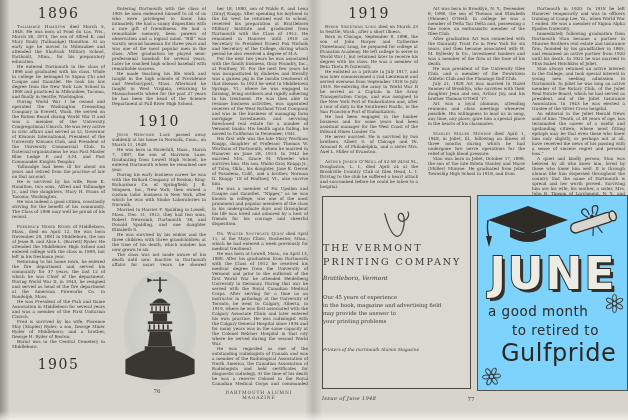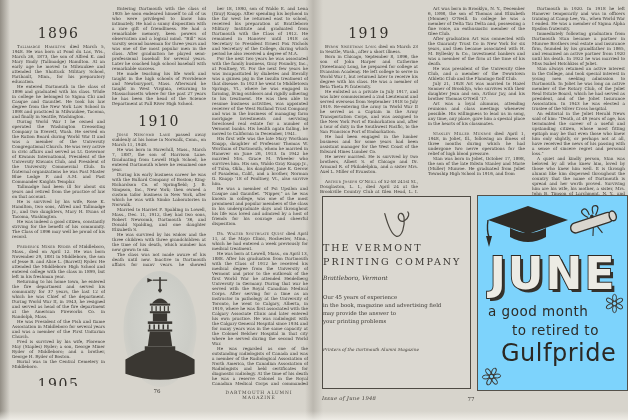--- a/index.html
+++ b/index.html
@@ -16,21 +16,21 @@
   .page-left{left:0}
   .page-right{left:314px}
   .col{position:absolute;overflow:hidden;font-size:4.2px;line-height:5px;color:#3a3733;text-align:justify}
   .c1{left:12px;top:6px;width:93px;height:380px}
   .c2{left:112px;top:6px;width:94px;height:260px}
   .c3{left:212px;top:6px;width:96px;height:380px}
   .c4{left:6px;top:6px;width:98px;height:188px}
   .c5{left:114px;top:6px;width:97px;height:188px}
   .c6{left:218px;top:6px;width:93px;height:190px}
   .year-head{font-size:14px;line-height:1;text-align:center;letter-spacing:1.5px;color:#34312c;margin:8px 0 4px;font-weight:400}
-  .col > .year-head:first-child{margin-top:20px}
+  .col > .year-head:first-child{margin-top:0}
   .para{text-indent:5px;margin:0}
   .para.lead{margin-top:5px}
   .year-head + .para.lead{margin-top:0}
   .sc{font-variant:small-caps;letter-spacing:.25px}
   .tower{position:absolute;left:122px;top:270px;width:76px;height:118px}
   .pnum{position:absolute;font-size:5.5px;color:#3c3934}
   .pnum-left{left:0;width:314px;text-align:center;top:388px}
   .pnum-right{left:0;width:314px;text-align:center;top:396px}
   .mag-footer{position:absolute;left:210px;width:98px;top:390px;text-align:center;font-size:4.4px;letter-spacing:.9px;color:#45413b}
   .issue-footer{position:absolute;left:8px;top:395px;font-style:italic;font-size:5.2px;letter-spacing:.3px;color:#3e3a34}

